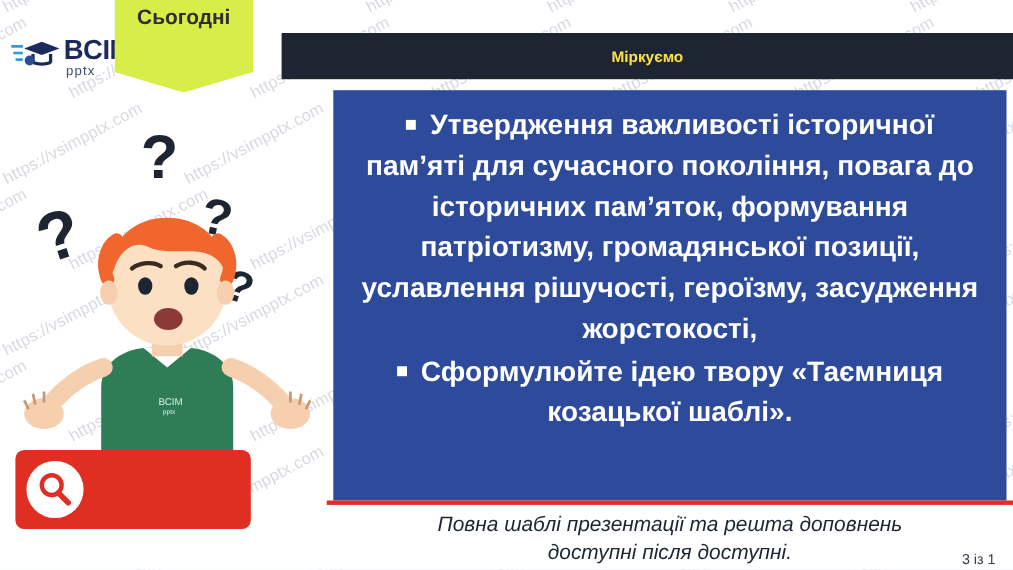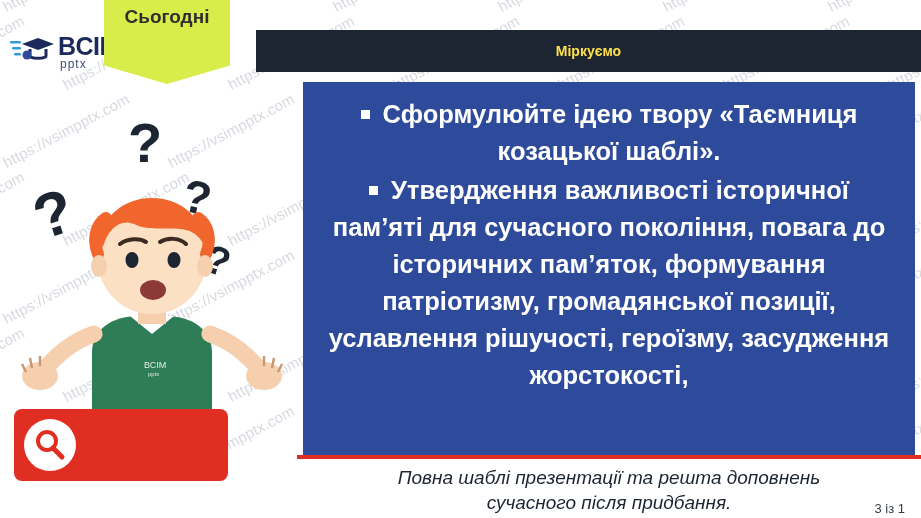--- a/index.html
+++ b/index.html
@@ -358,40 +358,40 @@
     </g>
   </svg>
 
   <div class="title-bar">
     <span class="title-text">Міркуємо</span>
   </div>
 
   <div class="content-box">
     <ul class="bullet-list">
       <li>
-        <span class="sq"></span><span>Сформулюйте ідею твору «Таємниця козацької шаблі».</span>
+        <span class="sq"></span><span>Утвердження важливості історичної пам’яті для сучасного покоління, повага до історичних пам’яток, формування патріотизму, громадянської позиції, уславлення рішучості, героїзму, засудження жорстокості,</span>
       </li>
       <li>
-        <span class="sq"></span><span>Утвердження важливості історичної пам’яті для сучасного покоління, повага до історичних пам’яток, формування патріотизму, громадянської позиції, уславлення рішучості, героїзму, засудження жорстокості,</span>
+        <span class="sq"></span><span>Сформулюйте ідею твору «Таємниця козацької шаблі».</span>
       </li>
     </ul>
   </div>
 
   <div class="bottom-strip"></div>
 
   <div class="preview-btn">
     <div class="preview-circle">
       <svg width="34" height="34" viewBox="0 0 34 34">
         <circle cx="14" cy="13" r="9" fill="none" stroke="#e02e22" stroke-width="4"></circle>
         <line x1="20" y1="20" x2="29" y2="29" stroke="#e02e22" stroke-width="5" stroke-linecap="round"></line>
       </svg>
     </div>
     <div class="preview-labels">
     </div>
   </div>
 
   <div class="bottom-notice">
     <div>Повна шаблі презентації та решта доповнень</div>
-    <div>сучасного після придбання.</div>
+    <div>доступні після доступні.</div>
   </div>
   <div class="page-number">3 із 1</div>
 
 </div>
 
 </body></html>

